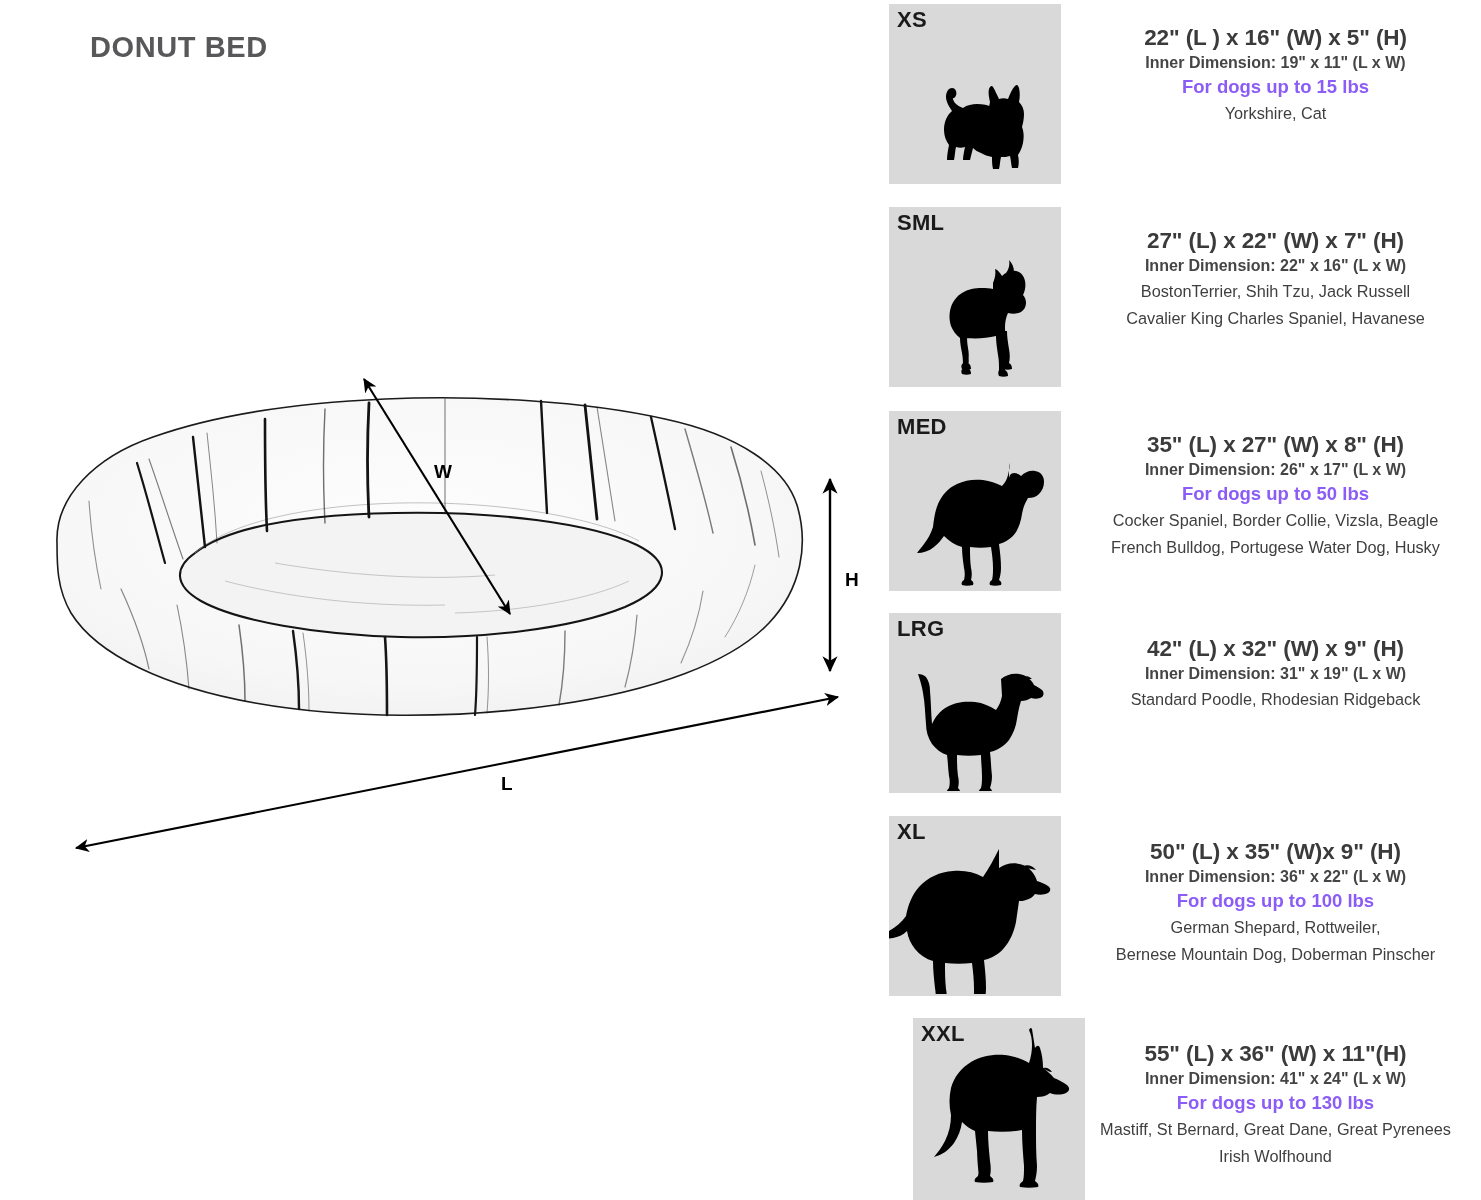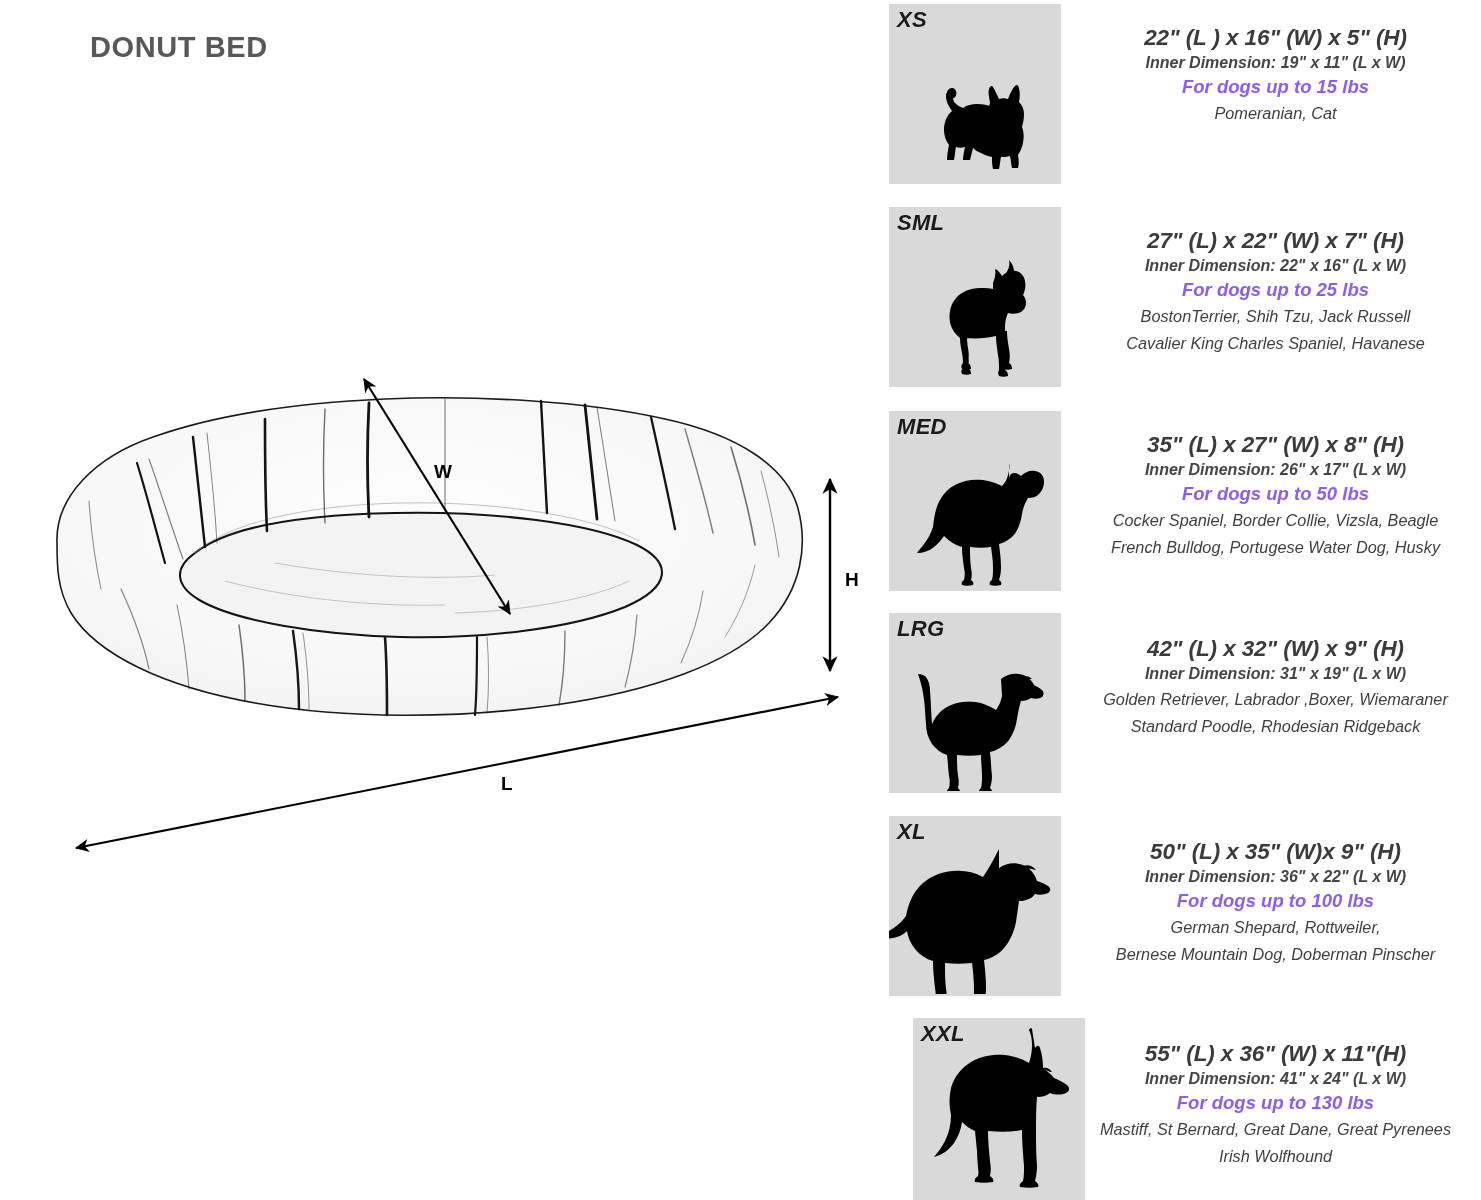--- a/index.html
+++ b/index.html
@@ -51,21 +51,21 @@
     position: absolute;
     left: 0; top: 0;
     width: 880px; height: 1200px;
     pointer-events: none;
   }
 
   
   #size-list {
     position: absolute;
     left: 880px; top: 0;
-    width: 601px; height: 1200px; font-style: italic;
+    width: 601px; height: 1200px;
   }
 
   .size-row {
     position: absolute;
     left: 0;
     width: 601px;
     height: 180px;
   }
   .size-row.r0 { top: 4px; }
   .size-row.r1 { top: 207px; }
@@ -259,21 +259,21 @@
           c -3 -4 -5 -9 -5 -15 c 0 -8 3 -15 8 -19 c -2 -3 -4 -6 -5 -9
           c -2 -5 -1 -10 2 -13 c 3 -2 6 -1 7 2 c 1 3 0 6 -2 7 c -2 1 -3 0 -3 -2
           c 0 -2 1 -3 2 -2 c -1 3 0 6 2 9 c 2 2 5 4 8 5
           c 4 -3 9 -4 14 -4 c 6 0 11 1 15 3 c 1 -1 1 -2 2 -3 z"></path>
       </svg>
     </div>
     <div class="info-block">
       <div class="info-dims">22" (L ) x 16" (W) x 5" (H)</div>
       <div class="info-inner">Inner Dimension: 19" x 11" (L x W)</div>
       <div class="info-weight">For dogs up to 15 lbs</div>
-      <div class="info-breeds">Pomeranian, Cat</div>
+      <div class="info-breeds">Yorkshire, Cat</div>
     </div>
   </div>
 
   <div class="size-row r1">
     <div class="dog-box">
       <div class="size-code">SML</div>
       <svg class="dog-silhouette" viewBox="0 0 172 178" xmlns="http://www.w3.org/2000/svg">
         <path fill="#000" d="
           M 104 76 c 2 -5 3 -10 2 -14 c 3 1 5 4 7 7 c 4 -4 9 -6 14 -5
           c 5 1 8 5 9 10 c 1 5 0 10 -2 14 c 2 2 3 5 3 8 c 0 4 -2 7 -5 9
@@ -289,21 +289,20 @@
           c -1 -5 -2 -10 -2 -15 c 2 0 5 0 7 0 z
           M 118 124 c 0 6 1 12 2 18 c 1 5 1 10 0 14 c 2 1 3 3 3 6
           c -3 1 -6 1 -9 0 c -1 -2 -1 -4 1 -6 c 0 -5 -1 -10 -2 -15
           c -1 -6 -1 -11 -1 -17 c 2 0 4 0 6 0 z
           M 117 66 c 3 -4 4 -9 3 -13 c 3 3 5 7 5 12 c -3 1 -6 1 -8 1 z"></path>
       </svg>
     </div>
     <div class="info-block">
       <div class="info-dims">27" (L) x 22" (W) x 7" (H)</div>
       <div class="info-inner">Inner Dimension: 22" x 16" (L x W)</div>
-      <div class="info-weight">For dogs up to 25 lbs</div>
       <div class="info-breeds">BostonTerrier, Shih Tzu,  Jack Russell</div>
       <div class="info-breeds">Cavalier King Charles Spaniel, Havanese</div>
     </div>
   </div>
 
   <div class="size-row r2">
     <div class="dog-box">
       <div class="size-code">MED</div>
       <svg class="dog-silhouette" viewBox="0 0 172 178" xmlns="http://www.w3.org/2000/svg">
         <path fill="#000" d="
@@ -345,21 +344,20 @@
           c -1 -7 -1 -14 -2 -21 c -6 -2 -11 -6 -15 -11 c -4 -6 -6 -13 -6 -20
           c -1 -10 -1 -21 -3 -31 c -1 -7 -3 -13 -5 -19 c 3 0 6 1 8 3
           c 3 4 4 9 4 14 c 1 11 1 22 2 33 c 3 -7 8 -13 15 -17
           c 8 -5 18 -6 28 -5 c 8 1 15 4 21 8 c 3 -4 5 -9 6 -14 z
           M 132 64 c 4 -2 8 -1 11 2 c -4 0 -8 -1 -11 -2 z"></path>
       </svg>
     </div>
     <div class="info-block">
       <div class="info-dims">42" (L) x 32" (W) x 9" (H)</div>
       <div class="info-inner">Inner Dimension: 31" x 19" (L x W)</div>
-      <div class="info-breeds">Golden Retriever, Labrador ,Boxer, Wiemaraner</div>
       <div class="info-breeds">Standard Poodle, Rhodesian Ridgeback</div>
     </div>
   </div>
 
   <div class="size-row r4">
     <div class="dog-box">
       <div class="size-code">XL</div>
       <svg class="dog-silhouette" viewBox="0 0 172 178" xmlns="http://www.w3.org/2000/svg">
         <path fill="#000" d="
           M 110 52 c 7 -5 16 -6 24 -3 c 7 3 12 9 14 16 c 4 1 8 3 11 5

